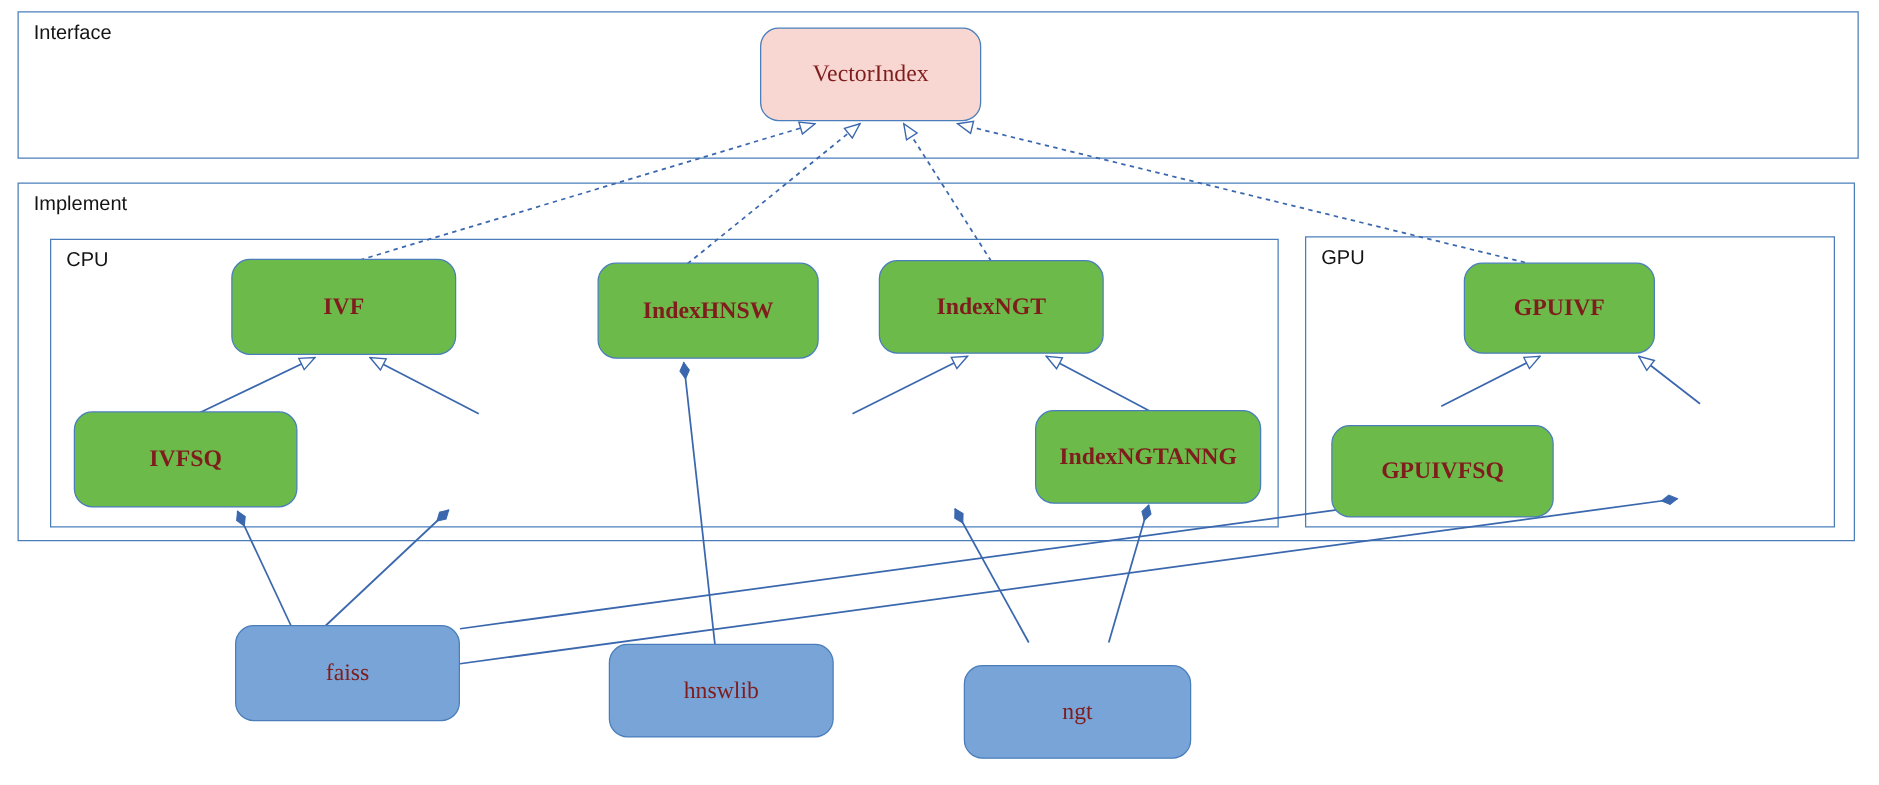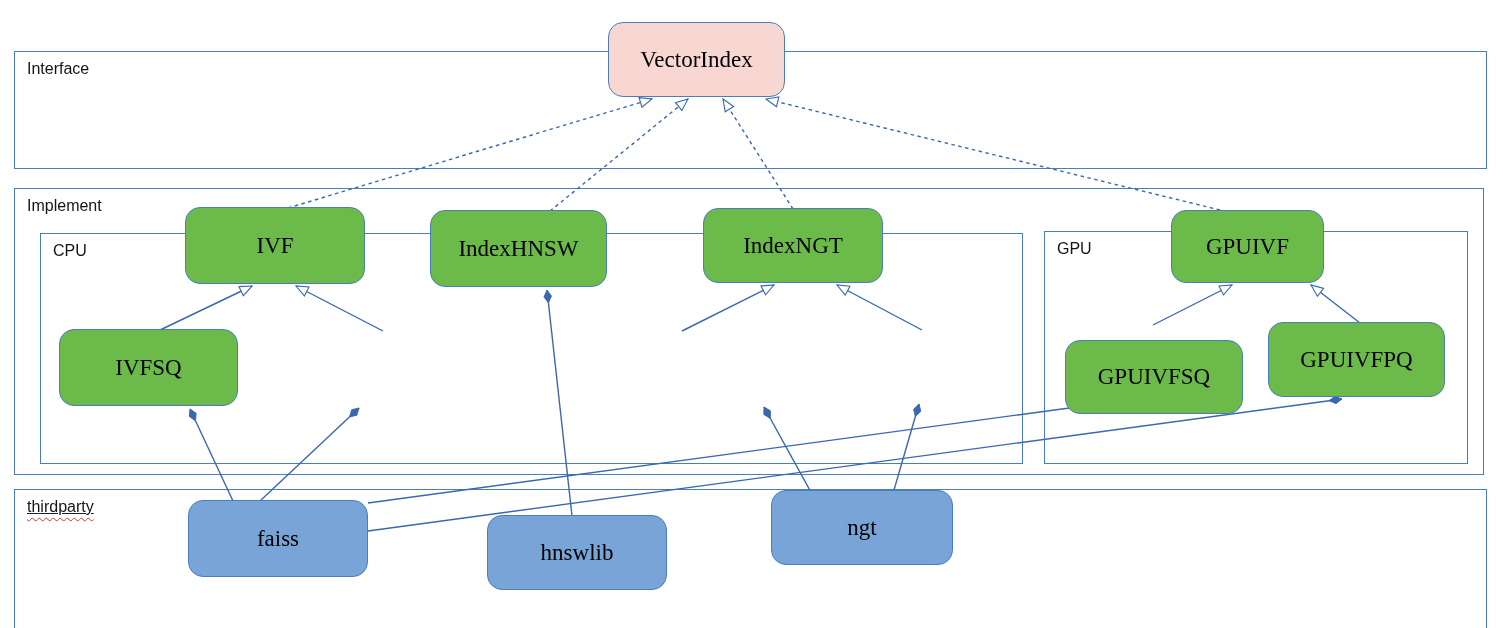--- a/index.html
+++ b/index.html
@@ -1,36 +1,36 @@
 <!DOCTYPE html>
 <html style="--node-green: #6cbb4a; --node-pink: #f8d6d2; --node-blue: #78a4d8; --node-border: #4a7ebb; --container-border: #4a7ebb; --line: #3a67ad; --squiggle: #d03a2b;"><head>
 <meta charset="utf-8">
 <style>
   html,body{margin:0;padding:0;background:#ffffff;}
   body{width:1503px;height:628px;overflow:hidden;position:relative;
        font-family:"Liberation Sans",sans-serif;}
   .canvas{position:absolute;left:0;top:0;width:1503px;height:628px;background:#fff;}
 
   
-  .section{position:absolute;border:1.5px solid var(--container-border);background:transparent;box-sizing:border-box;margin-top:42px;}
+  .section{position:absolute;border:1.5px solid var(--container-border);background:transparent;box-sizing:border-box;}
   .sec-label{position:absolute;left:12px;top:8px;font-size:16px;color:#141414;
              font-family:"Liberation Sans",sans-serif;white-space:nowrap;}
   .underlined{text-decoration:underline;text-decoration-color:#202020;}
   .squiggle{text-decoration:underline wavy var(--squiggle);text-underline-offset:5px;text-decoration-thickness:1px;}
 
   
   svg.wires{position:absolute;left:0;top:0;z-index:2;}
   .edge{stroke:var(--line);stroke-width:1.4;fill:none;}
   .edge.dashed{stroke-dasharray:3.5,3.5;}
 
   
   .node{position:absolute;z-index:3;box-sizing:border-box;border:1.6px solid var(--node-border);
         border-radius:15px;display:flex;align-items:center;justify-content:center;}
-  .node span{font-family:"Liberation Serif",serif;font-size:23px;color:#000000;white-space:nowrap;}
-  .green{background:var(--node-green);}
+  .node span{font-family:"Liberation Serif",serif;font-size:19px;color:#7f1d1d;white-space:nowrap;}
+  .green{background:var(--node-green);font-weight:bold;}
   .pink{background:var(--node-pink);}
   .blue{background:var(--node-blue);}
 </style>
 </head>
 <body>
 
 <div class="canvas">
 
   <div class="section" style="left:14px;top:9px;width:1473px;height:118px">
     <span class="sec-label">Interface</span>
@@ -41,23 +41,20 @@
   </div>
 
   <div class="section" style="left:40px;top:191px;width:983px;height:231px">
     <span class="sec-label">CPU</span>
   </div>
 
   <div class="section" style="left:1044px;top:189px;width:424px;height:233px">
     <span class="sec-label">GPU</span>
   </div>
 
-  <div class="section" style="left:14px;top:447px;width:1473px;height:165px">
-    <span class="sec-label underlined"><span class="squiggle">thirdparty</span></span>
-  </div>
 
   <svg class="wires" width="1503" height="628" viewBox="0 0 1503 628">
     <defs>
       <marker id="tri" viewBox="0 0 14 12" refX="13" refY="6" markerWidth="14" markerHeight="12" orient="auto" markerUnits="userSpaceOnUse">
         <path d="M1,1 L13,6 L1,11 Z" style="fill:#ffffff;stroke:var(--line);stroke-width:1.1"></path>
       </marker>
       <marker id="dia" viewBox="0 0 15 9" refX="14" refY="4.5" markerWidth="15" markerHeight="9" orient="auto" markerUnits="userSpaceOnUse">
         <path d="M1,4.5 L7.5,0.7 L14,4.5 L7.5,8.3 Z" style="fill:var(--line);stroke:var(--line);stroke-width:0.8"></path>
       </marker>
     </defs>
@@ -84,52 +81,52 @@
   </svg>
 
   <div class="node pink" style="left:608px;top:22px;width:177px;height:75px">
     <span>VectorIndex</span>
   </div>
 
   <div class="node green" style="left:185px;top:207px;width:180px;height:77px">
     <span>IVF</span>
   </div>
 
-  <div class="node green" style="left:430px;top:210px;width:177px;height:77px">
+  <div class="node green" style="left:478px;top:210px;width:177px;height:77px">
     <span>IndexHNSW</span>
   </div>
 
   <div class="node green" style="left:703px;top:208px;width:180px;height:75px">
     <span>IndexNGT</span>
   </div>
 
   <div class="node green" style="left:59px;top:329px;width:179px;height:77px">
     <span>IVFSQ</span>
   </div>
 
 
 
+  <div class="node green" style="left:828px;top:328px;width:181px;height:75px">
+    <span>IndexNGTANNG</span>
+  </div>
 
   <div class="node green" style="left:1171px;top:210px;width:153px;height:73px">
     <span>GPUIVF</span>
   </div>
 
   <div class="node green" style="left:1065px;top:340px;width:178px;height:74px">
     <span>GPUIVFSQ</span>
   </div>
 
-  <div class="node green" style="left:1268px;top:322px;width:177px;height:75px">
-    <span>GPUIVFPQ</span>
-  </div>
 
   <div class="node blue" style="left:188px;top:500px;width:180px;height:77px">
     <span>faiss</span>
   </div>
 
   <div class="node blue" style="left:487px;top:515px;width:180px;height:75px">
     <span>hnswlib</span>
   </div>
 
-  <div class="node blue" style="left:771px;top:490px;width:182px;height:75px">
+  <div class="node blue" style="left:771px;top:532px;width:182px;height:75px">
     <span>ngt</span>
   </div>
 
 </div>
 
 </body></html>

